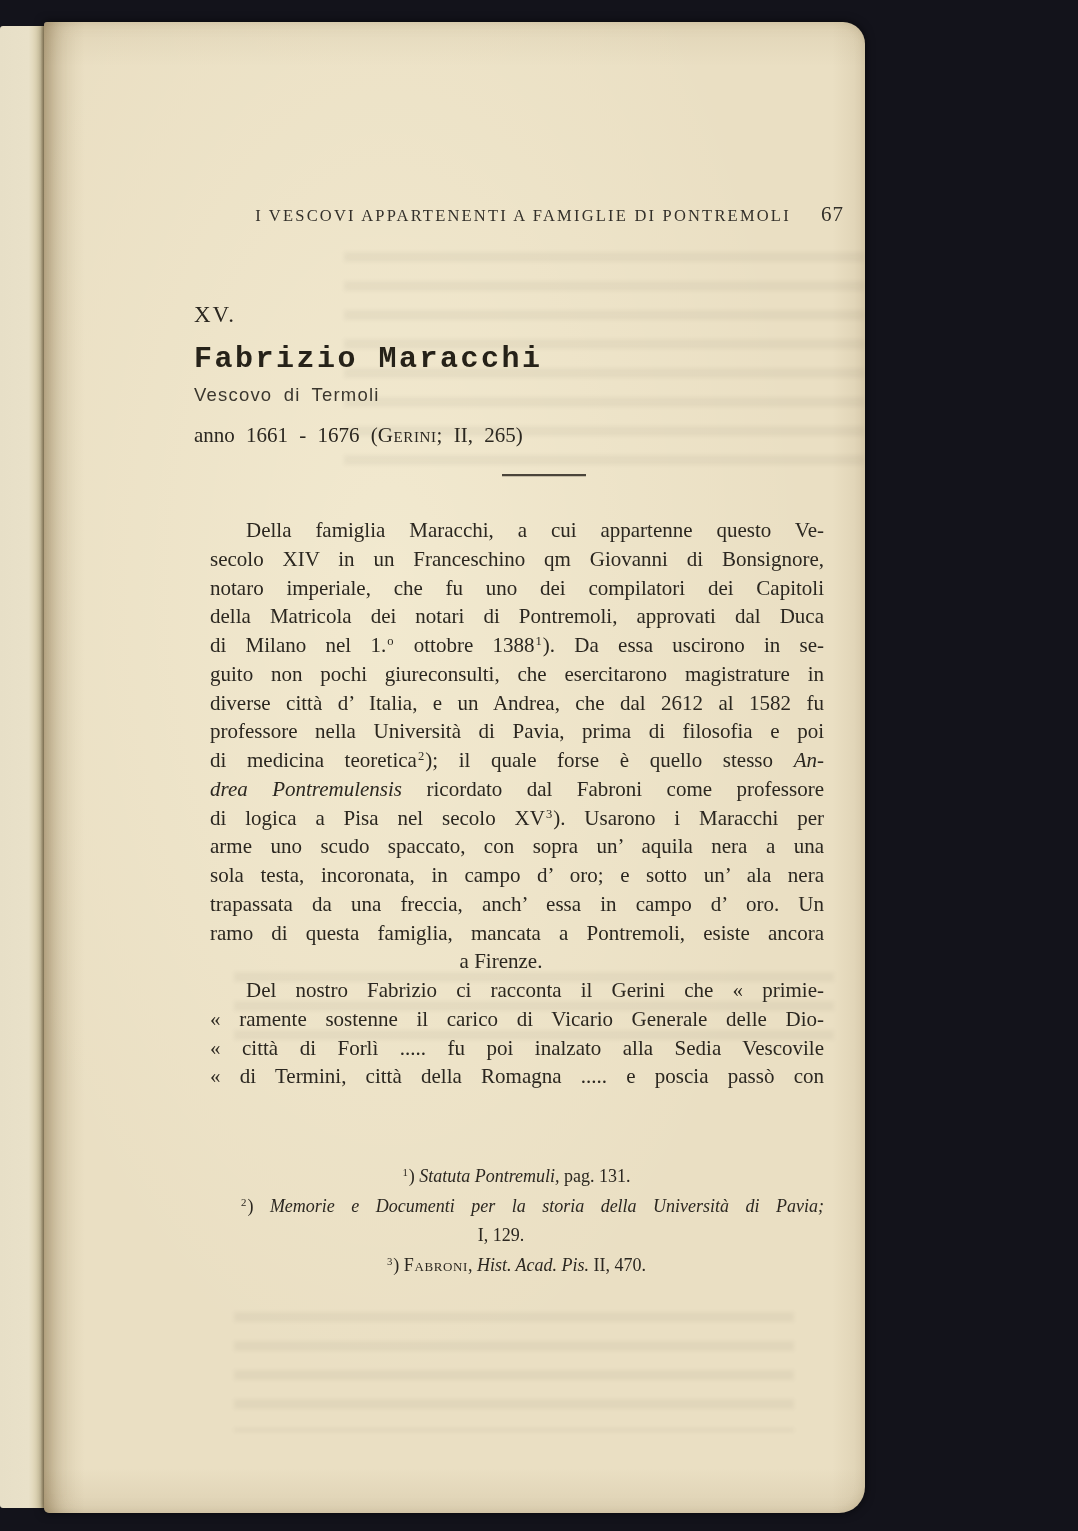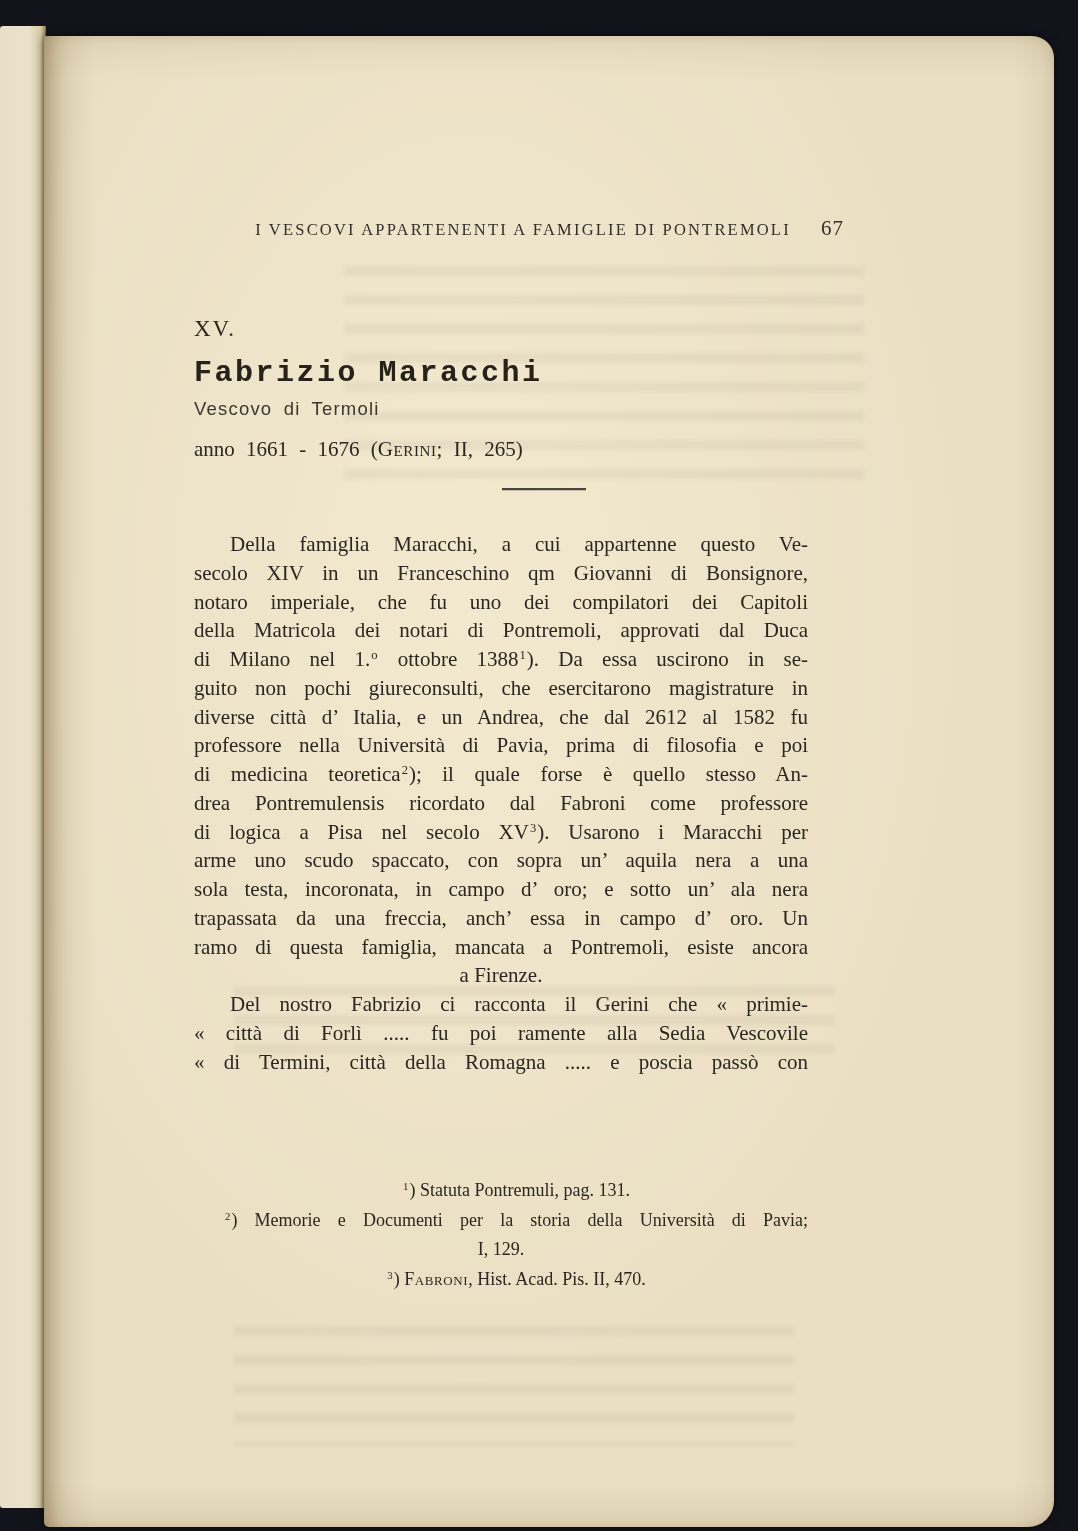--- a/index.html
+++ b/index.html
@@ -11,21 +11,21 @@
     font-family:"Liberation Serif", serif;
   }
   
   .page-stack{
     position:absolute;left:0;top:26px;width:46px;height:1482px;
     background:linear-gradient(to right,#e7dfc7 0%,#e9e1c9 62%,#d8cca8 88%,#a8946a 97%,#6b5a3a 100%);
     border-radius:3px 0 0 3px;
   }
   
   .page{
-    position:absolute;left:44px;top:36px;width:1010px;height:1491px;
+    position:absolute;left:44px;top:22px;width:821px;height:1491px;
     background-color:#eadfc3;
     background-image:
       radial-gradient(ellipse at 42% 38%, rgba(255,250,228,.38), rgba(255,250,228,0) 62%),
       linear-gradient(to right, rgba(110,85,40,.16) 0%, rgba(110,85,40,0) 5%),
       linear-gradient(to left, rgba(110,85,40,.10) 0%, rgba(110,85,40,0) 4%),
       linear-gradient(to bottom, rgba(110,85,40,.08) 0%, rgba(110,85,40,0) 3%),
       linear-gradient(to top, rgba(110,85,40,.10) 0%, rgba(110,85,40,0) 3%);
     border-radius:3px 22px 26px 5px;
     box-shadow:
       inset 16px 0 24px -14px rgba(95,70,30,.55),
@@ -53,24 +53,24 @@
     position:absolute;left:458px;top:452px;width:84px;height:2px;
     background:#4a443a;box-shadow:0 1px 0 rgba(74,68,58,.25);
   }
   .textcol{
     position:absolute;left:150px;width:614px;
     font-size:21px;line-height:28.75px;
   }
   .body-text{top:494px;}
   .footnotes{top:1140px;font-size:18px;line-height:29.5px;}
   .line{width:100%;text-align:center;}
-  .line.j{text-align:justify;text-align-last:justify;}
+  .line.j{text-align:justify;text-align-last:justify;margin-left:16px;}
   .line.ind{text-indent:36px;}
   .footnotes .line.ind{text-indent:30px;}
-  .i{}
+  .i{font-style:italic;}
   .sc{font-variant:small-caps;letter-spacing:.6px;margin-top:44px;}
   .sup{font-size:.6em;line-height:0;position:relative;top:-.55em;margin:0 1px 0 1px;}
   
   .bleed{
     position:absolute;pointer-events:none;opacity:.055;
     background:repeating-linear-gradient(to bottom,#4a4234 0 10px,transparent 10px 29px);
     filter:blur(2px);
   }
   .bleed.b1{left:300px;top:230px;width:520px;height:230px;}
   .bleed.b2{left:190px;top:950px;width:600px;height:70px;}
@@ -110,21 +110,22 @@
       <div class="line j">professore nella Università di Pavia, prima di filosofia e poi</div>
       <div class="line j">di medicina teoretica<span class="sup">2</span>); il quale forse è quello stesso <span class="i">An-</span></div>
       <div class="line j"><span class="i">drea Pontremulensis</span> ricordato dal Fabroni come professore</div>
       <div class="line j">di logica a Pisa nel secolo XV<span class="sup">3</span>). Usarono i Maracchi per</div>
       <div class="line j">arme uno scudo spaccato, con sopra un’ aquila nera a una</div>
       <div class="line j">sola testa, incoronata, in campo d’ oro; e sotto un’ ala nera</div>
       <div class="line j">trapassata da una freccia, anch’ essa in campo d’ oro. Un</div>
       <div class="line j">ramo di questa famiglia, mancata a Pontremoli, esiste ancora</div>
       <div class="line">a Firenze.</div>
       <div class="line j ind">Del nostro Fabrizio ci racconta il Gerini che « primie-</div>
-      <div class="line j">« città di Forlì ..... fu poi ramente alla Sedia Vescovile</div>
+      <div class="line j">« ramente sostenne il carico di Vicario Generale delle Dio-</div>
+      <div class="line j">« città di Forlì ..... fu poi inalzato alla Sedia Vescovile</div>
       <div class="line j">« di Termini, città della Romagna ..... e poscia passò con</div>
     </div>
 
   <div class="textcol footnotes">
       <div class="line ind"><span class="sup">1</span>) <span class="i">Statuta Pontremuli,</span> pag. 131.</div>
       <div class="line j ind"><span class="sup">2</span>) <span class="i">Memorie e Documenti per la storia della Università di Pavia;</span></div>
       <div class="line">I, 129.</div>
       <div class="line ind"><span class="sup">3</span>) <span class="sc">Fabroni</span>, <span class="i">Hist. Acad. Pis.</span> II, 470.</div>
     </div>
 

